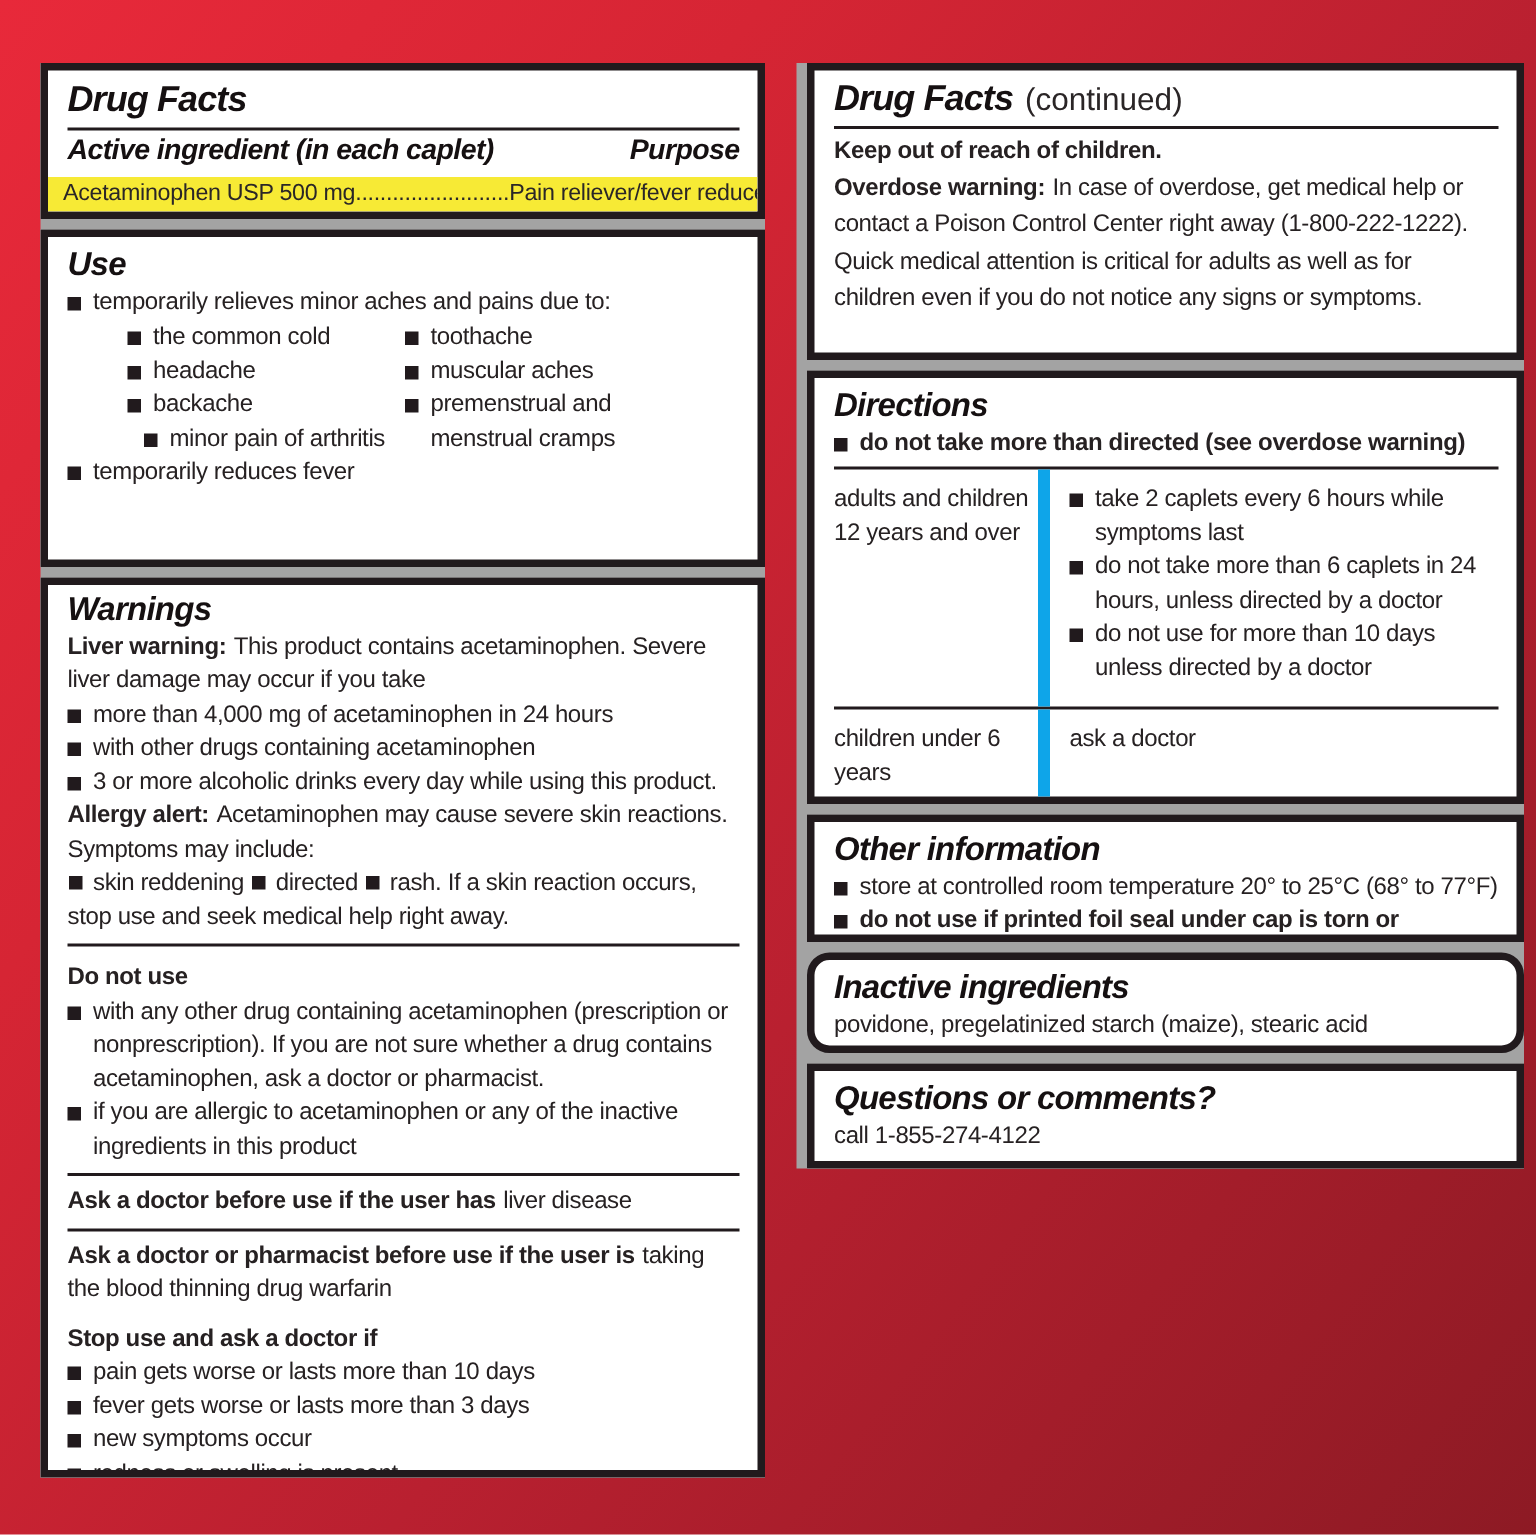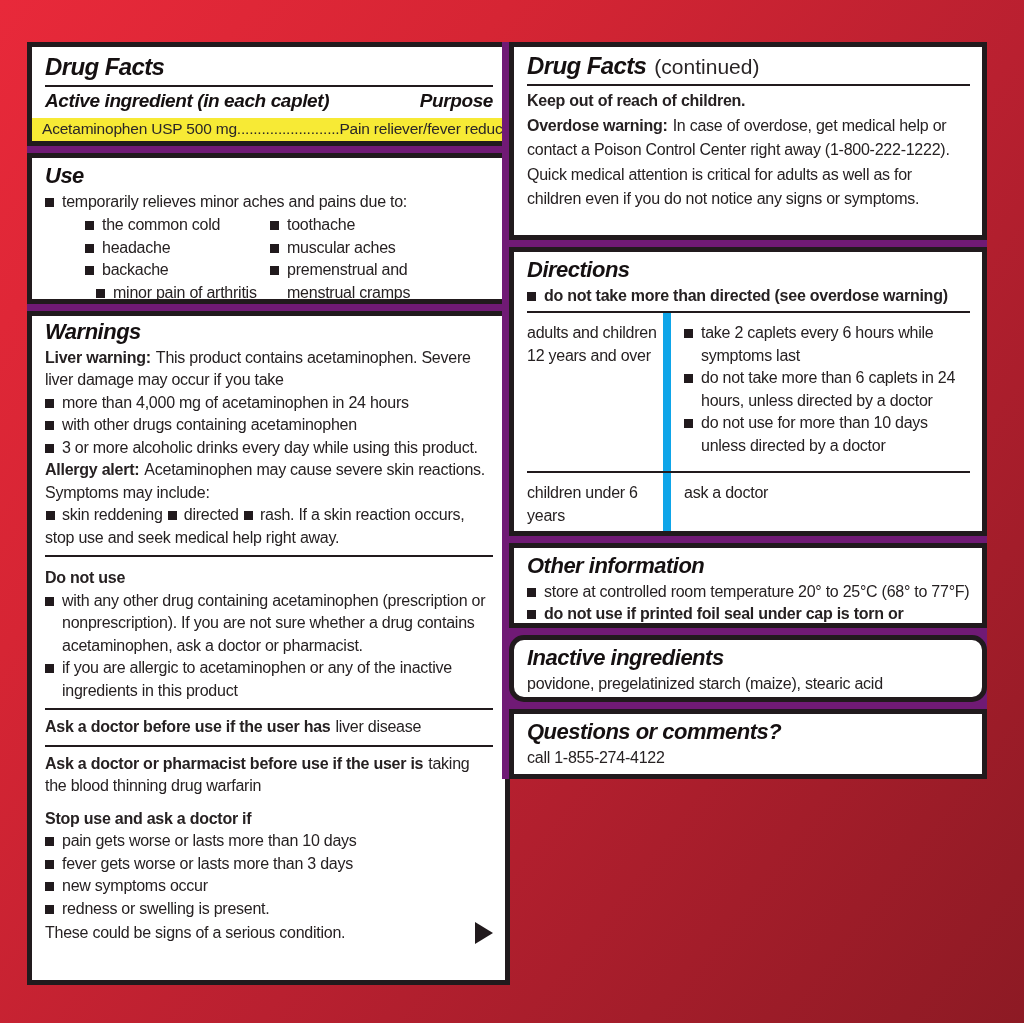--- a/index.html
+++ b/index.html
@@ -6,29 +6,29 @@
   html,body { margin:0; padding:0; }
   body {
     width:1024px; height:1023px;
     font-family:"Liberation Sans", sans-serif;
     color:#262122;
     background:linear-gradient(128deg, #e8293a 0%, #d62534 28%, #b92030 58%, #8d1a24 100%);
     overflow:hidden;
   }
   .page { position:relative; width:1024px; height:1023px; }
 
-  .col { display:flex; flex-direction:column; gap:7px; background:#701a75; }
+  .col { display:flex; flex-direction:column; gap:7px; background:#a3a3a3; }
   .left-col  { position:absolute; left:27px;  top:42px; width:483px; height:943px; }
-  .right-col { position:absolute; left:502px; top:42px; width:485px; padding-left:7px; }
+  .right-col { position:absolute; left:531px; top:42px; width:485px; padding-left:7px; }
 
   .box { border:5px solid #211a1d; background:#fff; overflow:hidden; padding:4px 12px 4px 13px; width:100%; }
 
   
   .b-facts { height:104px; padding:0; display:flex; flex-direction:column; }
-  .b-use   { height:151px; }
+  .b-use   { height:225px; }
   .b-warn  { flex:1; padding-top:2px; }
 
   
   .b-cont     { height:198px; }
   .b-dir      { height:289px; }
   .b-other    { height:85px; }
   .b-inactive { height:67px;border-radius:15px; }
   .b-quest    { height:70px; }
 
   .title { font-style:italic; font-weight:bold; font-size:24px; letter-spacing:-0.6px; margin:0; color:#151011; line-height:1.25; }

